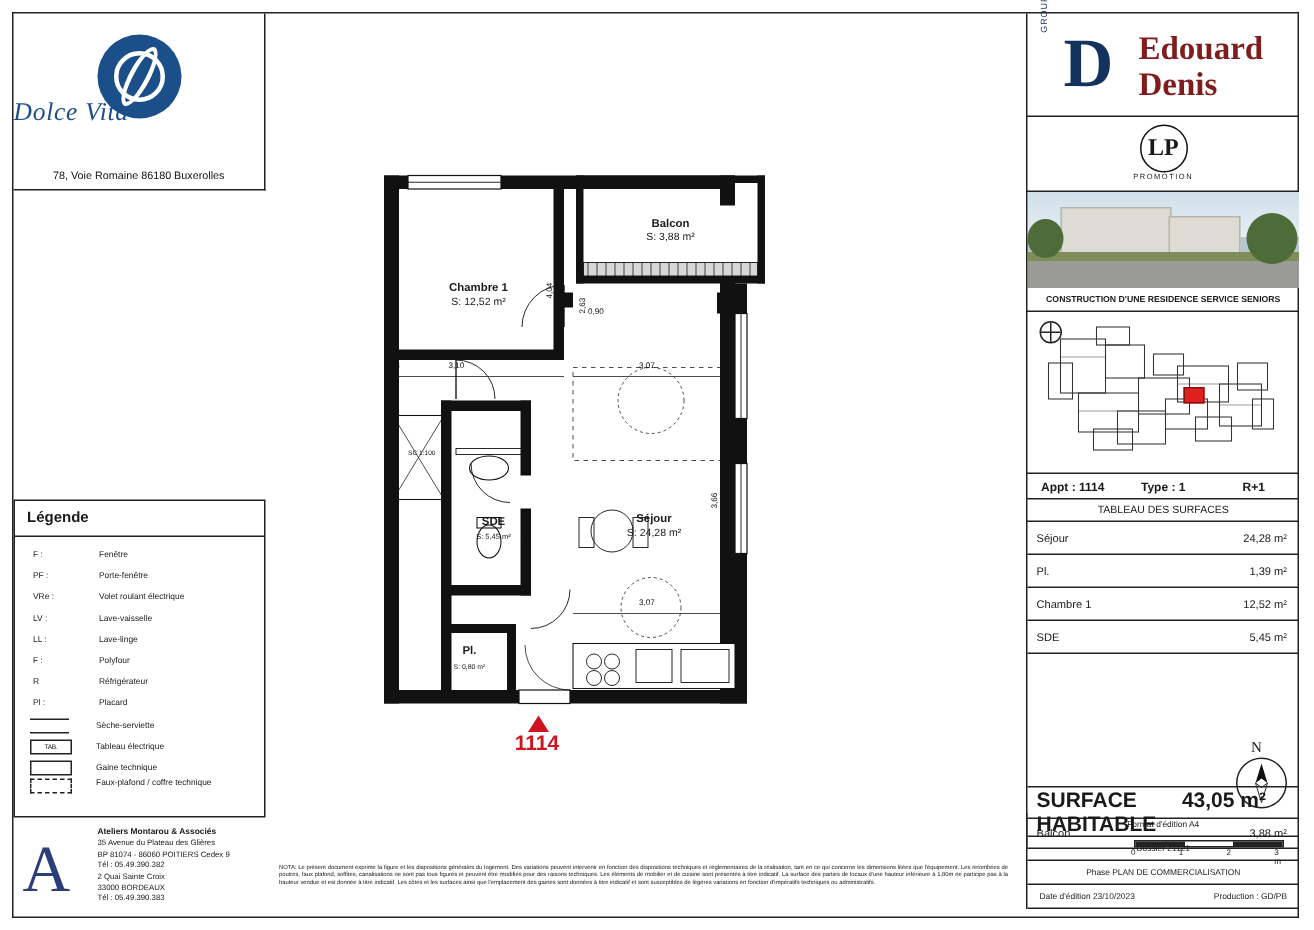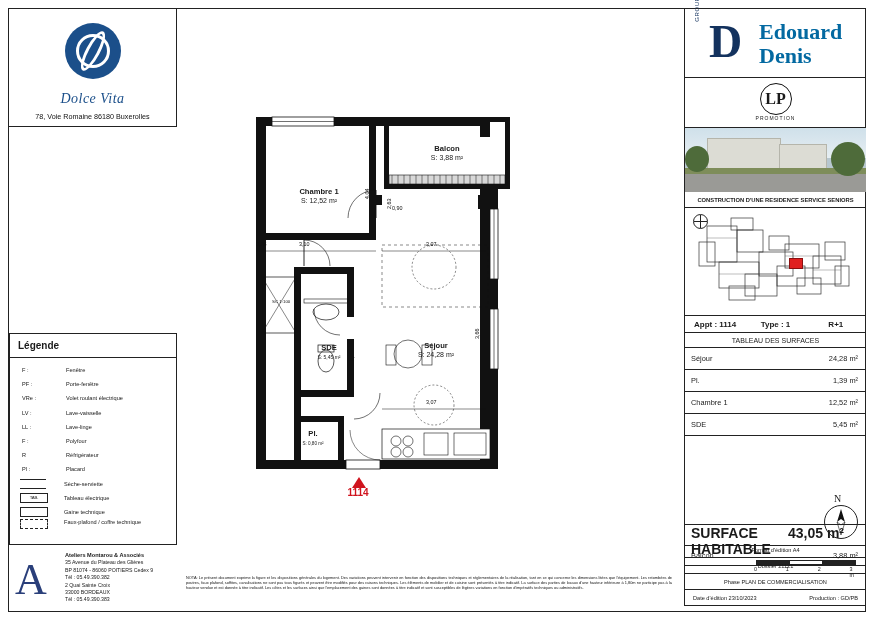--- a/index.html
+++ b/index.html
@@ -5,21 +5,21 @@
   html,body{margin:0;padding:0;background:#ffffff;}
   body{width:876px;height:620px;position:relative;font-family:"Liberation Sans",sans-serif;color:#1a1a1a;overflow:hidden;}
   .sheet{position:absolute;left:0;top:0;width:876px;height:620px;}
   .frame{position:absolute;left:8px;top:8px;width:858px;height:604px;border:1px solid #222;box-sizing:border-box;}
 
   
   .logo-box{position:absolute;left:9px;top:9px;width:168px;height:118px;border-bottom:1px solid #222;border-right:1px solid #222;box-sizing:border-box;}
   .logo-mark{position:absolute;left:50%;top:14px;transform:translateX(-50%);width:56px;height:56px;border-radius:50%;background:#1b4f8a;}
   .logo-mark:after{content:"";position:absolute;left:11px;top:11px;width:34px;height:34px;border-radius:50%;border:3px solid #ffffff;box-sizing:border-box;}
   .logo-mark:before{content:"";position:absolute;left:21px;top:6px;width:14px;height:44px;border-radius:50%;border:3px solid #ffffff;box-sizing:border-box;transform:rotate(28deg);}
-  .logo-name{position:absolute;left:0;right:0;top:82px;text-align:center;font-family:"Liberation Serif",serif;font-size:14px;color:#1b4f8a;font-style:italic;letter-spacing:.5px;}
+  .logo-name{position:absolute;left:0;right:0;top:56px;font-family:"Liberation Serif",serif;font-size:17px;color:#1b4f8a;font-style:italic;letter-spacing:.5px;}
   .logo-addr{position:absolute;left:0;right:0;bottom:5px;text-align:center;font-size:7.2px;color:#111;}
 
   .legend{position:absolute;left:9px;top:333px;width:168px;height:212px;border:1px solid #222;box-sizing:border-box;}
   .legend h4{margin:0;padding:6px 0 4px 8px;font-size:10px;font-weight:bold;}
   .legend .rule{position:absolute;left:0;right:0;top:23px;height:1px;background:#222;}
   .legend-list{position:absolute;left:0;right:0;top:29px;padding:0 6px;}
   .legend-row{display:flex;align-items:center;height:14.2px;font-size:5.6px;}
   .legend-key{width:44px;padding-left:6px;}
   .legend-val{flex:1;}
   .lg-sym{width:44px;padding-left:4px;display:flex;align-items:center;}
@@ -33,39 +33,39 @@
   .archi-txt{position:absolute;left:56px;top:4px;width:108px;font-size:5.2px;line-height:7.4px;}
   .archi-txt b{font-size:5.6px;}
 
   
   .plan{position:absolute;left:186px;top:9px;width:490px;height:602px;}
   .plan svg{position:absolute;left:0;top:0;}
   .pl-label{position:absolute;text-align:center;font-size:7px;line-height:9px;}
   .pl-label b{font-size:7.6px;}
   .pl-dim{position:absolute;font-size:5.4px;color:#111;}
   .pl-vdim{position:absolute;font-size:5.4px;color:#111;transform:rotate(-90deg);transform-origin:left top;}
-  .unit-tag{position:absolute;left:152px;top:478px;width:40px;text-align:center;font-size:10px;font-weight:bold;color:#d0141e;}
+  .unit-tag{position:absolute;left:152px;top:478px;width:40px;text-align:center;font-size:14px;font-weight:bold;color:#d0141e;}
   .unit-arrow{position:absolute;left:166px;top:468px;width:0;height:0;border-left:7px solid transparent;border-right:7px solid transparent;border-bottom:11px solid #d0141e;}
 
   .north{position:absolute;left:630px;top:484px;width:46px;height:52px;}
   .north .n-letter{position:absolute;left:18px;top:0;font-size:10px;font-family:"Liberation Serif",serif;}
   .north .n-circ{position:absolute;left:8px;top:12px;width:32px;height:32px;border:1px solid #222;border-radius:50%;}
   .scalebar{position:absolute;left:570px;top:551px;width:100px;}
   .scalebar .bar{display:flex;height:5px;border:1px solid #222;box-sizing:border-box;}
   .scalebar .bar i{flex:1;}
   .scalebar .bar i.on{background:#222;}
   .scalebar .ticks{display:flex;font-size:5.4px;margin-top:1px;}
   .scalebar .ticks span{flex:1;text-align:left;transform:translateX(-2px);}
   .scalebar .ticks span:last-child{flex:0;}
 
   .nota{position:absolute;left:186px;top:576px;width:486px;font-size:3.9px;line-height:4.9px;color:#111;text-align:justify;}
   .ed-logo{position:absolute;left:684px;top:9px;width:182px;height:69px;border-left:1px solid #222;border-bottom:1px solid #222;box-sizing:border-box;}
   .ed-groupe{position:absolute;left:9px;top:18px;font-size:6px;letter-spacing:.6px;color:#13325e;transform:rotate(-90deg);transform-origin:left top;width:40px;text-align:center;}
   .ed-D{position:absolute;left:24px;top:10px;font-family:"Liberation Serif",serif;font-size:46px;color:#13325e;line-height:46px;font-weight:bold;}
-  .ed-name{position:absolute;left:74px;top:11px;font-family:"Liberation Serif",serif;font-size:22px;color:#0369a1;line-height:24px;font-weight:bold;}
+  .ed-name{position:absolute;left:74px;top:11px;font-family:"Liberation Serif",serif;font-size:22px;color:#7f1d1d;line-height:24px;font-weight:bold;}
   .ed-name small{display:block;font-size:22px;}
 
   .pp-box{position:absolute;left:684px;top:78px;width:182px;height:50px;border-left:1px solid #222;border-bottom:1px solid #222;box-sizing:border-box;}
   .pp-mark{position:absolute;left:50%;top:5px;transform:translateX(-50%);width:30px;height:30px;border-radius:50%;border:1.4px solid #111;}
   .pp-mark span{position:absolute;left:0;right:0;top:6px;text-align:center;font-family:"Liberation Serif",serif;font-size:16px;font-weight:bold;}
   .pp-txt{position:absolute;left:0;right:0;top:37px;text-align:center;font-size:5px;letter-spacing:1px;}
 
   .photo{position:absolute;left:684px;top:128px;width:182px;height:64px;border-left:1px solid #222;box-sizing:border-box;overflow:hidden;background:#b7c7cf;}
   .ph-sky{position:absolute;left:0;top:0;width:182px;height:30px;background:linear-gradient(#cfe0ea,#e6eef2);}
   .ph-tree{position:absolute;width:24px;height:26px;border-radius:50%;background:#4e6b3a;}

